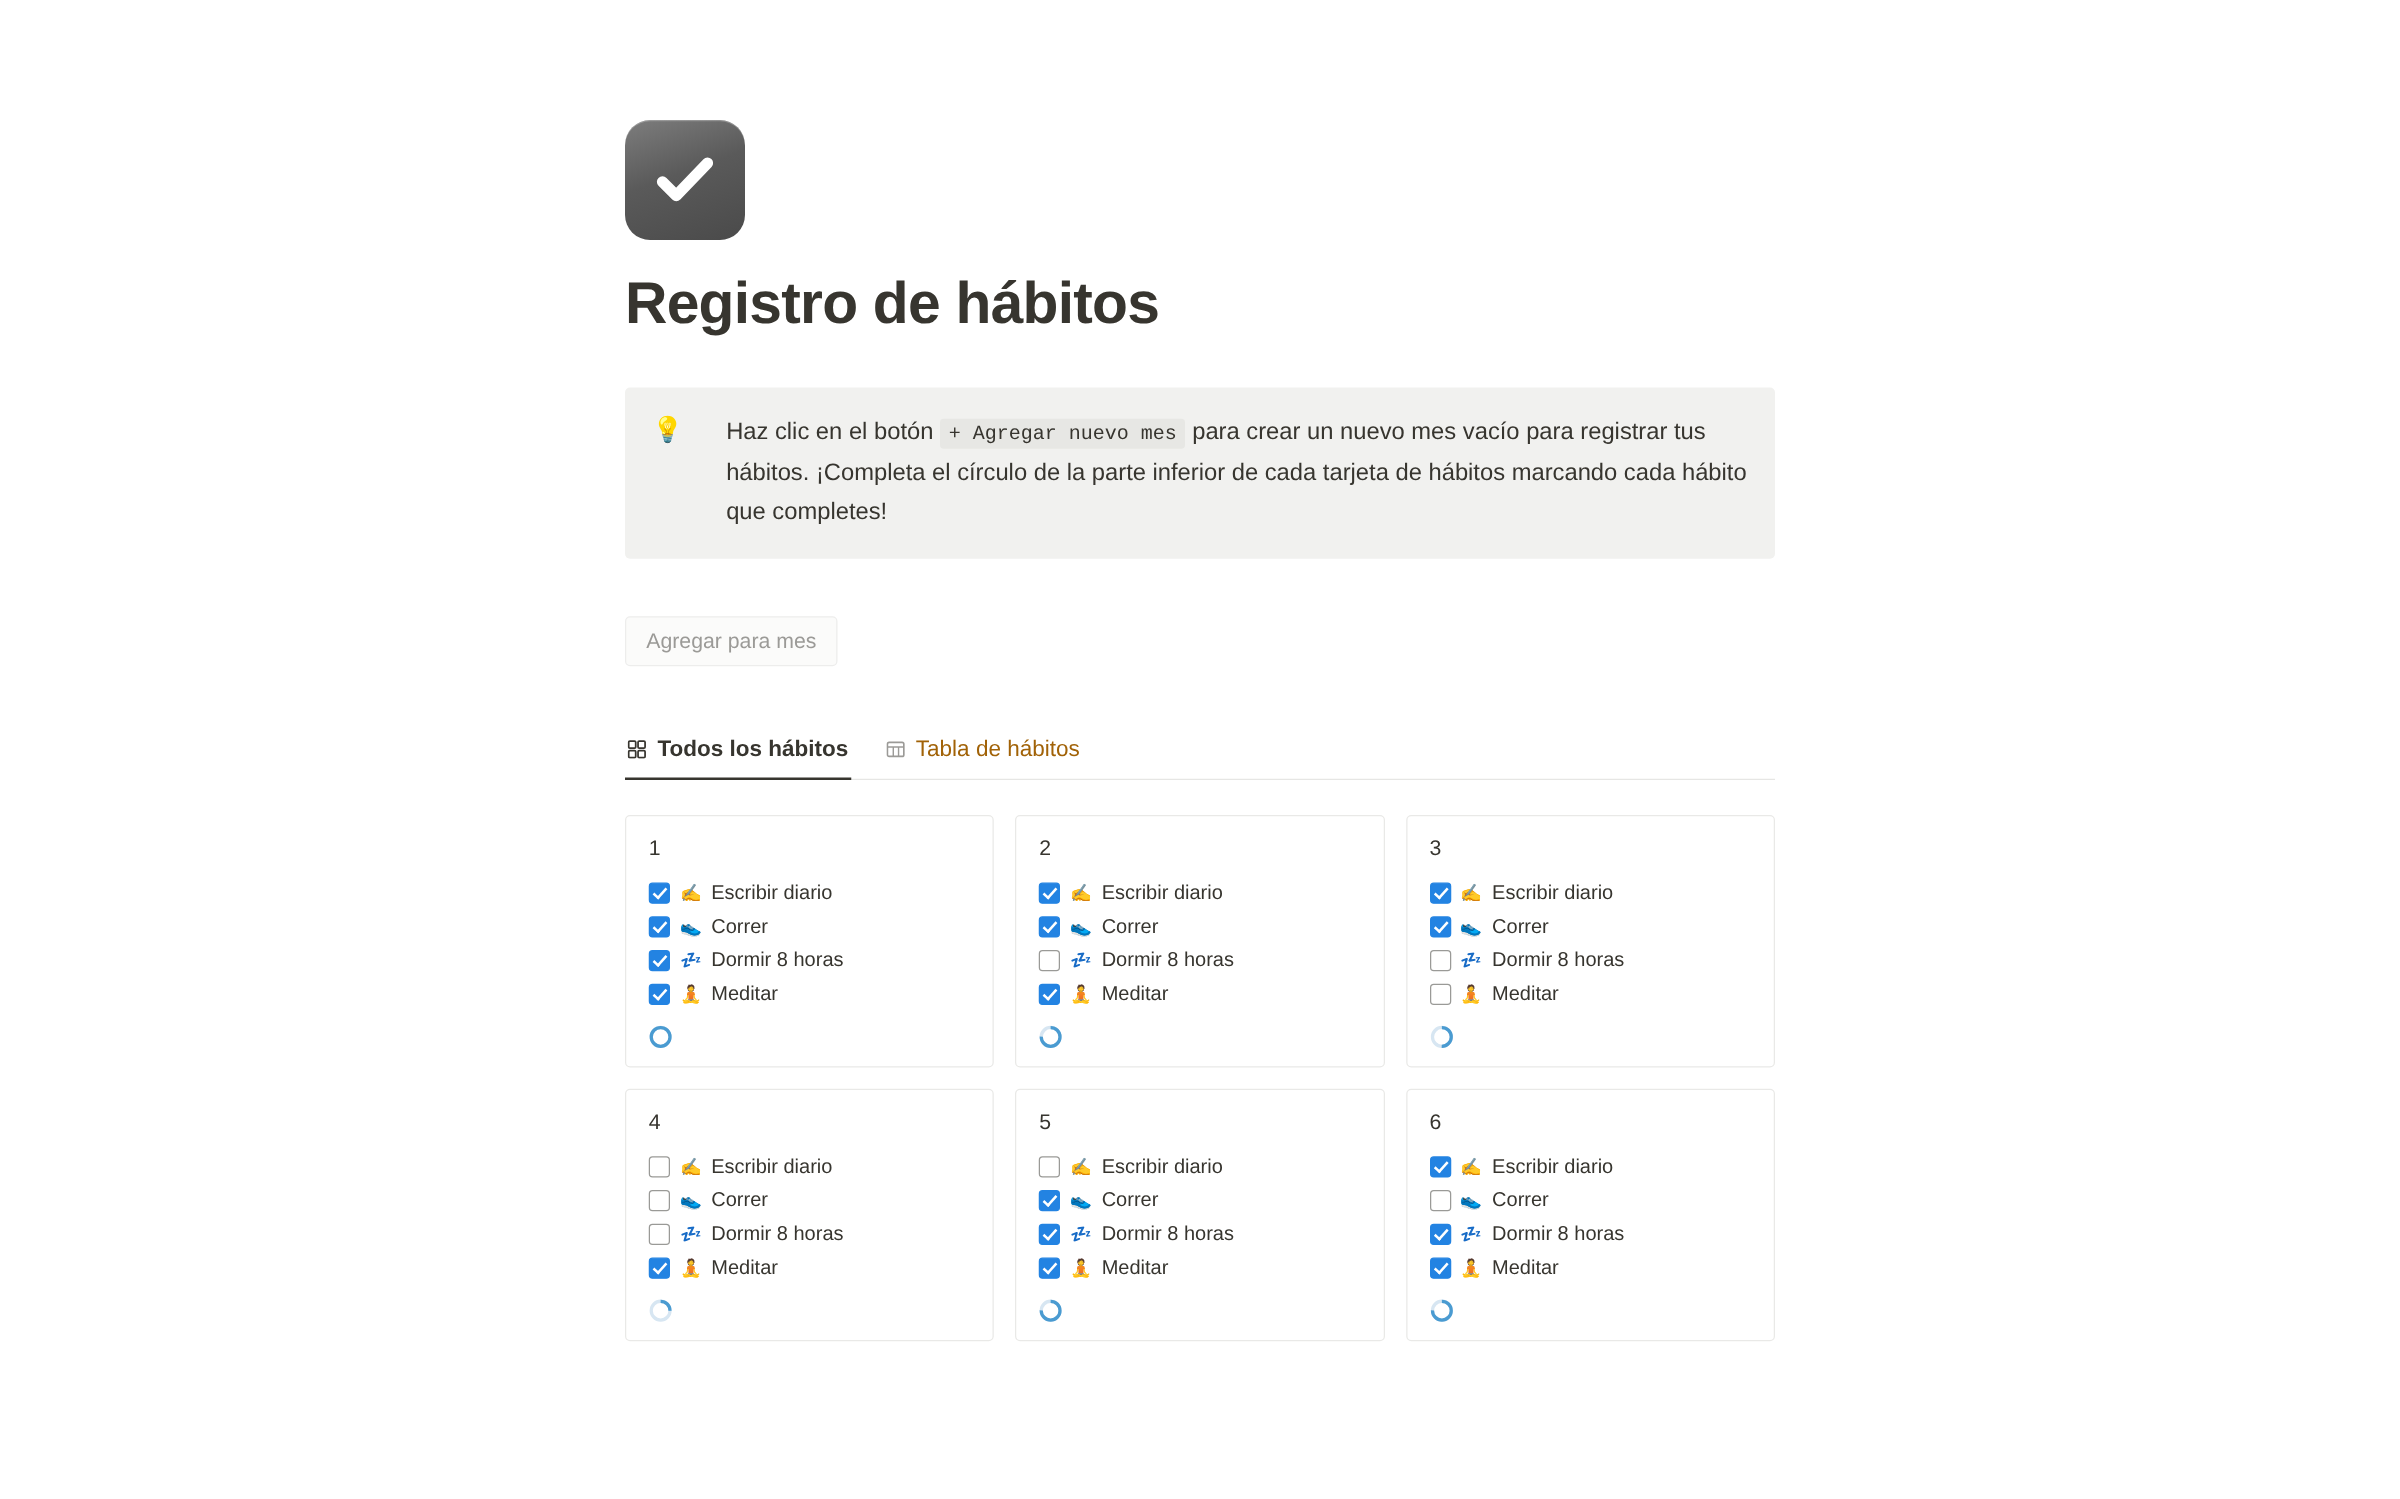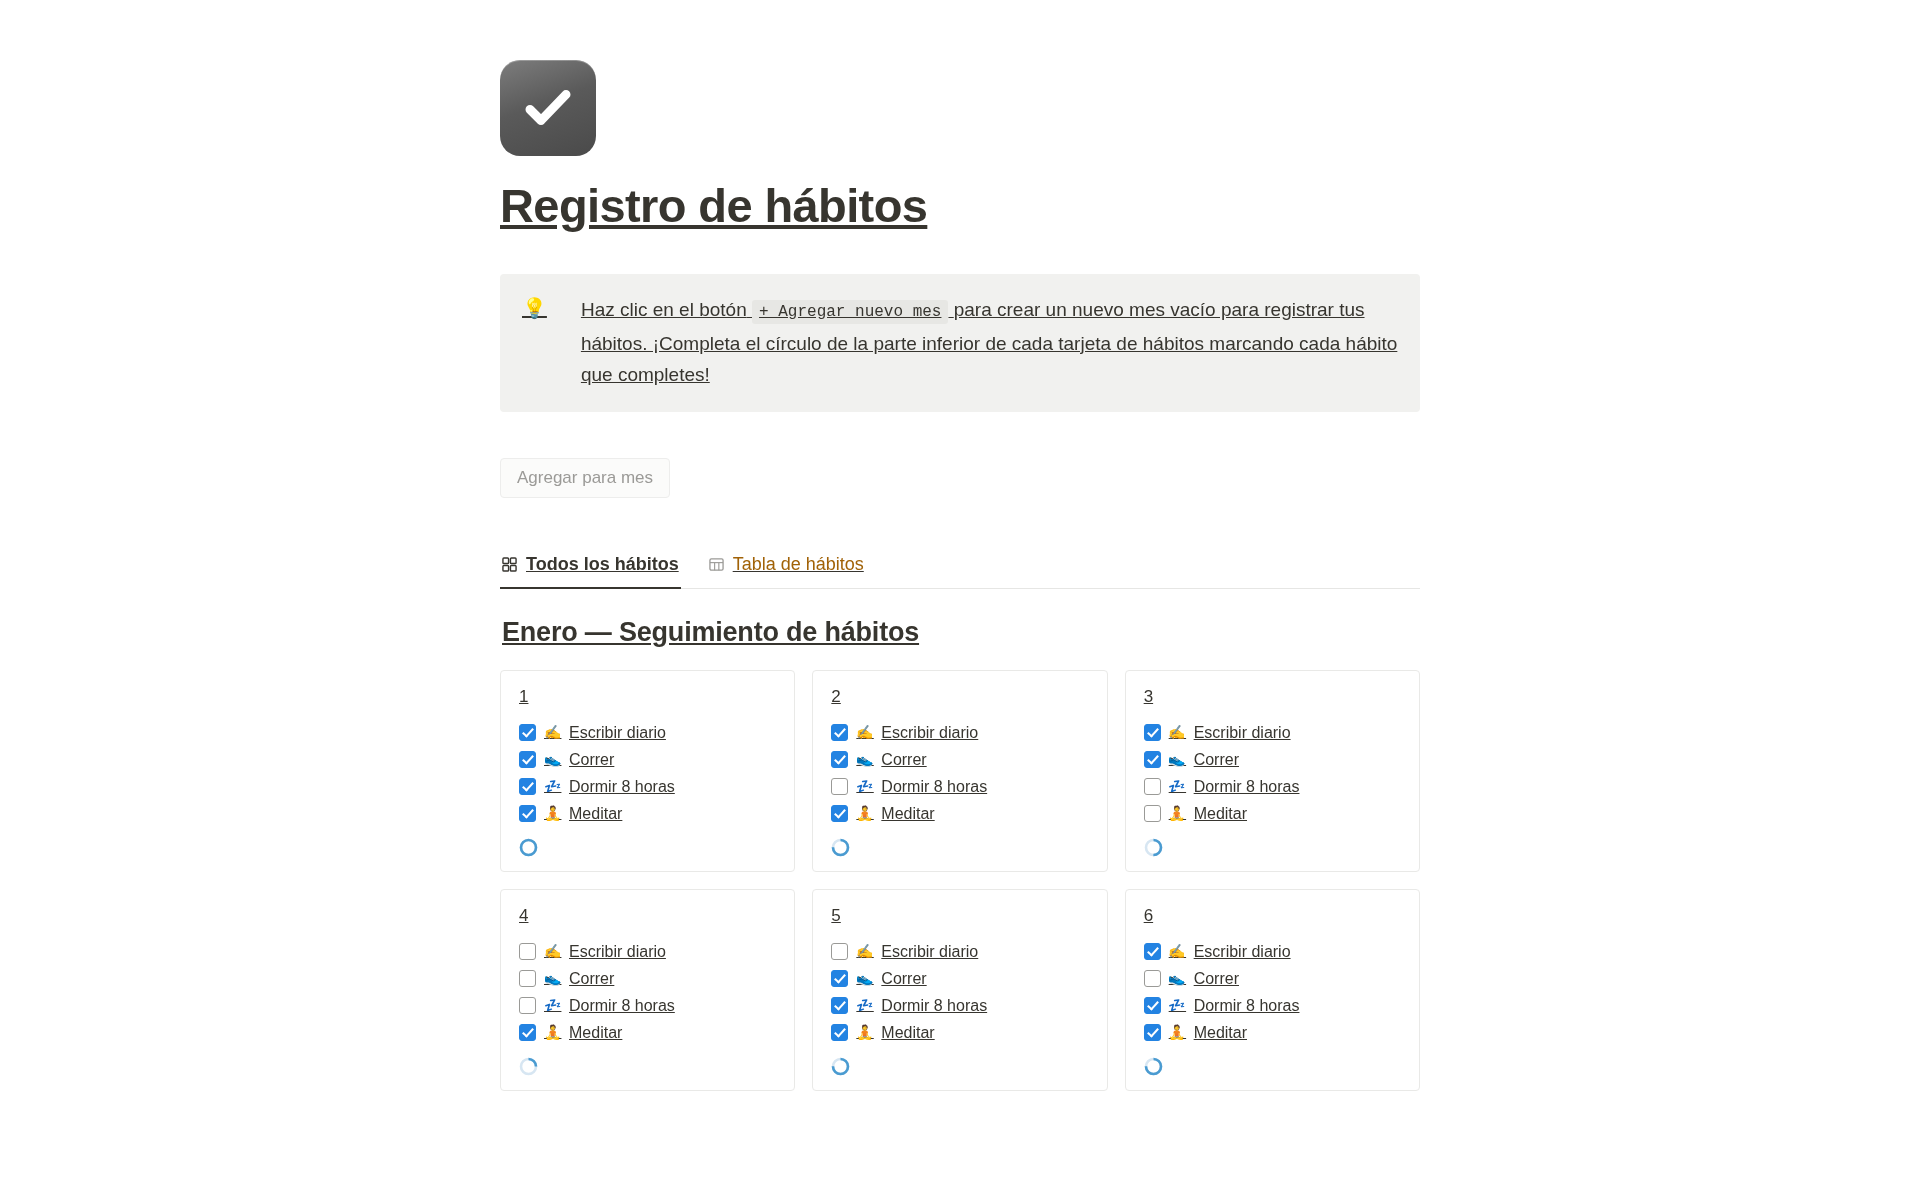--- a/index.html
+++ b/index.html
@@ -12,22 +12,21 @@
     overflow: hidden;
   }
   .page {
     width: 1920px;
     min-height: 1199px;
     padding: 0;
   }
   .content {
     width: 920px;
     margin: 0 auto;
-    padding-top: 60px;
-    text-decoration: underline;
+    padding-top: 96px;
   }
 
   
   .page-icon {
     width: 96px; height: 96px;
     border-radius: 20px;
     background: linear-gradient(160deg, #7d7d7d 0%, #5a5a5a 45%, #4a4a4a 100%);
     display: flex; align-items: center; justify-content: center;
     margin-bottom: 24px;
     box-shadow: inset 0 1px 0 rgba(255,255,255,.25);
@@ -217,21 +216,20 @@
             <rect x="1" y="2" width="14" height="12" rx="1.5" fill="none" stroke="#9b9a97" stroke-width="1.4"></rect>
             <line x1="1" y1="6" x2="15" y2="6" stroke="#9b9a97" stroke-width="1.2"></line>
             <line x1="6" y1="6" x2="6" y2="14" stroke="#9b9a97" stroke-width="1.2"></line>
             <line x1="10.5" y1="6" x2="10.5" y2="14" stroke="#9b9a97" stroke-width="1.2"></line>
           </svg>
         </span>
         <span>Tabla de hábitos</span>
       </div>
     </div>
 
-    <h2 class="section-title">Enero — Seguimiento de hábitos</h2>
 
     <div class="cards" id="cards-grid">
         <div class="card">
           <div class="card-day">1</div>
           <div class="habit-row">
             <span class="cb checked"></span>
             <span class="habit-emoji">✍️</span>
             <span>Escribir diario</span>
           </div>
           <div class="habit-row">

